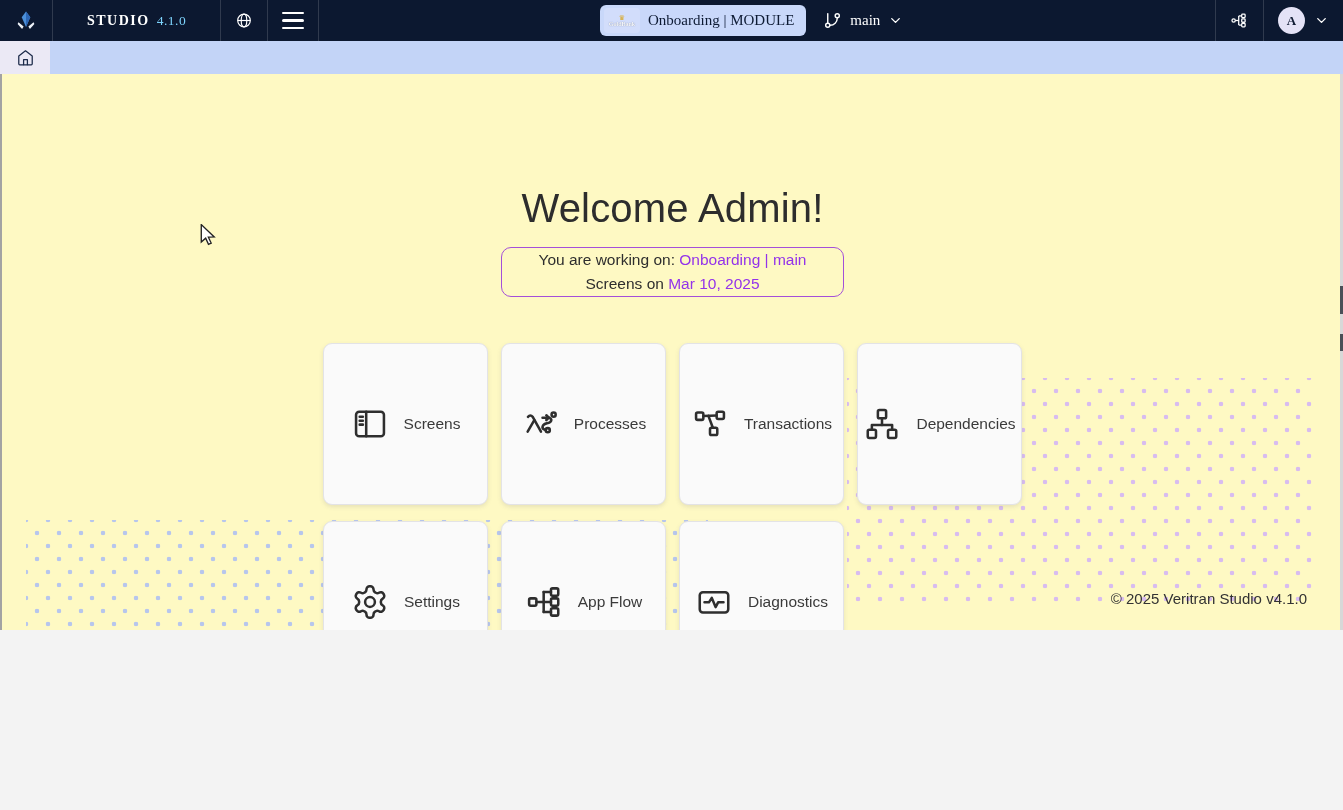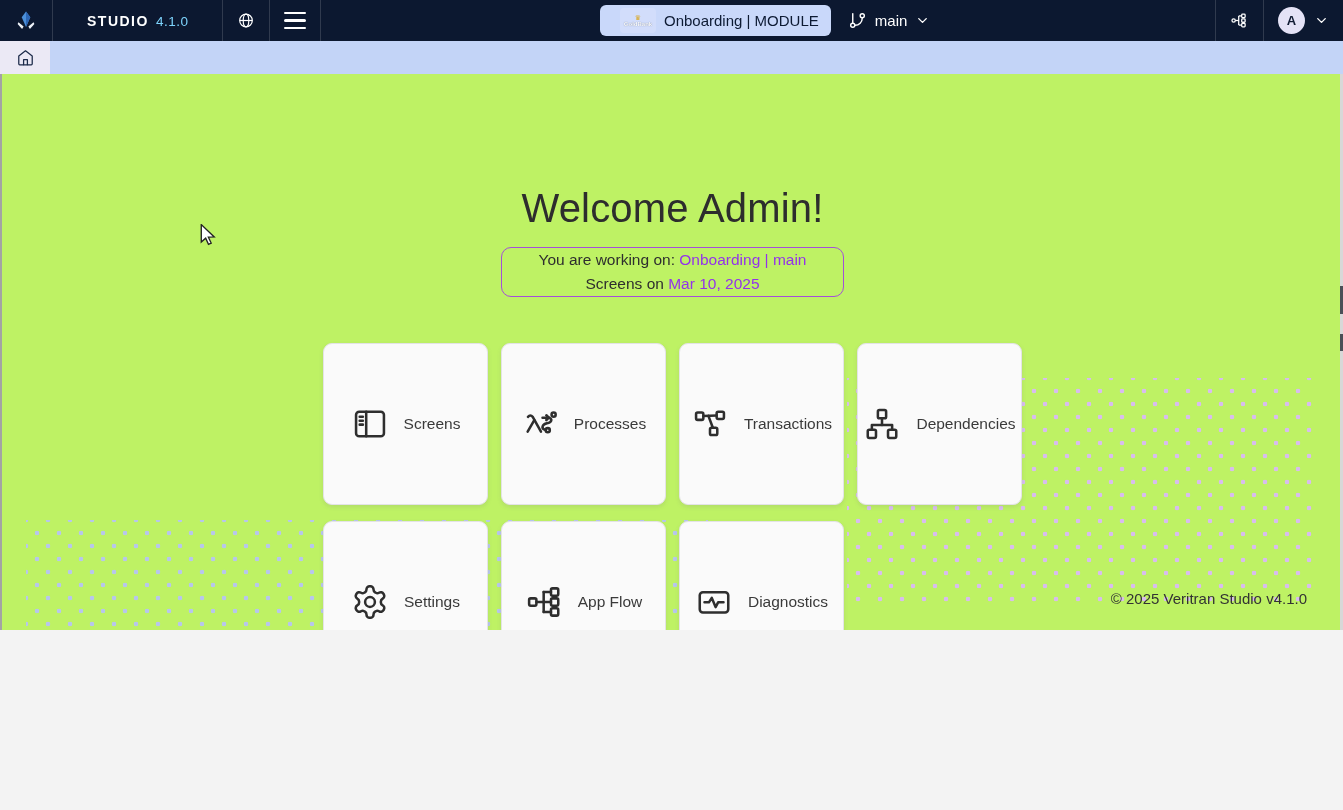--- a/index.html
+++ b/index.html
@@ -1,45 +1,45 @@
 <!DOCTYPE html>
 <html><head>
 <meta charset="utf-8">
 <style>
   * { margin:0; padding:0; box-sizing:border-box; }
   html,body { width:1343px; height:810px; overflow:hidden; font-family:"Liberation Sans", sans-serif; background:#f3f3f3; }
 
   
-  .navbar { position:relative; height:41px; background:#0c1830; display:flex; align-items:stretch; color:#fff; z-index:20; }
+  .navbar { position:relative; height:41px; background:#0c1830; display:flex; align-items:stretch; color:#fff; z-index:20;font-family:Liberation Serif, serif; }
   .nav-cell { display:flex; align-items:center; justify-content:center; border-right:1px solid rgba(255,255,255,.15); padding:0 14px; cursor:pointer; }
   .nav-cell.logo-cell { width:53px; }
   .brand-wrap { display:flex; align-items:baseline; gap:7px; padding:0 20px; }
   .brand { font-weight:bold; font-size:14px; letter-spacing:1.5px; }
   .version { font-size:13.5px; color:#7dd3fc; letter-spacing:.5px; }
   .hamburger { display:flex; flex-direction:column; gap:5px; width:24px; }
   .hamburger span { height:2.4px; background:#fff; border-radius:2px; }
   .nav-center { position:absolute; left:600px; top:0; height:41px; display:flex; align-items:center; gap:17px; }
-  .project-chip { display:flex; align-items:center; gap:8px; background:#c9d8fa; border-radius:6px; height:31px; padding:0 12px 0 20px; cursor:pointer; }
+  .project-chip { display:flex; align-items:center; gap:8px; background:#c9d8fa; border-radius:6px; height:31px; padding:0 12px 0 4px; cursor:pointer; }
   .mini-logo { width:36px; height:25px; border-radius:4px; background:#d2ddfb; display:flex; flex-direction:column; align-items:center; justify-content:center; }
   .mini-logo .crown { font-size:7px; line-height:6px; color:#d9a827; }
   .mini-logo .mini-name { font-size:6px; font-weight:bold; color:#fdfdfd; text-shadow:0 0 1px #5b6a8c; }
   .chip-label { font-size:15px; color:#0d1a33; }
   .branch-group { display:flex; align-items:center; gap:8px; cursor:pointer; }
   .branch-label { font-size:15px; color:#fff; }
   .nav-right { margin-left:auto; display:flex; align-items:stretch; }
   .nav-cell.left-divider { border-left:1px solid rgba(255,255,255,.15); border-right:none; }
   .avatar-cell { display:flex; align-items:center; gap:9px; padding:0 14px; cursor:pointer; }
   .avatar { width:27px; height:27px; border-radius:50%; background:#e4e2f6; color:#101b33; font-size:13px; font-weight:bold; display:flex; align-items:center; justify-content:center; }
 
   
   .tabstrip { height:33px; background:#c3d4f7; display:flex; position:relative; z-index:19; }
   .tab-home { width:50px; height:33px; background:#ebe9f5; display:flex; align-items:center; justify-content:center; cursor:pointer; }
 
   
-  .main { position:relative; height:556px; background:#bef264; border-left:2px solid #a3a3a3; overflow:hidden; }
+  .main { position:relative; height:556px; background:#fef9c3; border-left:2px solid #a3a3a3; overflow:hidden; }
   .dots { position:absolute; z-index:0;
     background-image:
       radial-gradient(circle, var(--dot) 2px, transparent 2.6px),
       radial-gradient(circle, var(--dot) 2px, transparent 2.6px);
     background-size:22px 26px;
     background-position:0 0, 11px 13px; }
   .dots-purple { left:845px; top:304px; width:465px; height:225px; }
   .dots-blue { left:24px; top:446px; width:682px; height:230px; }
 
   .content { position:relative; z-index:1; padding-top:112px; text-align:center; }

